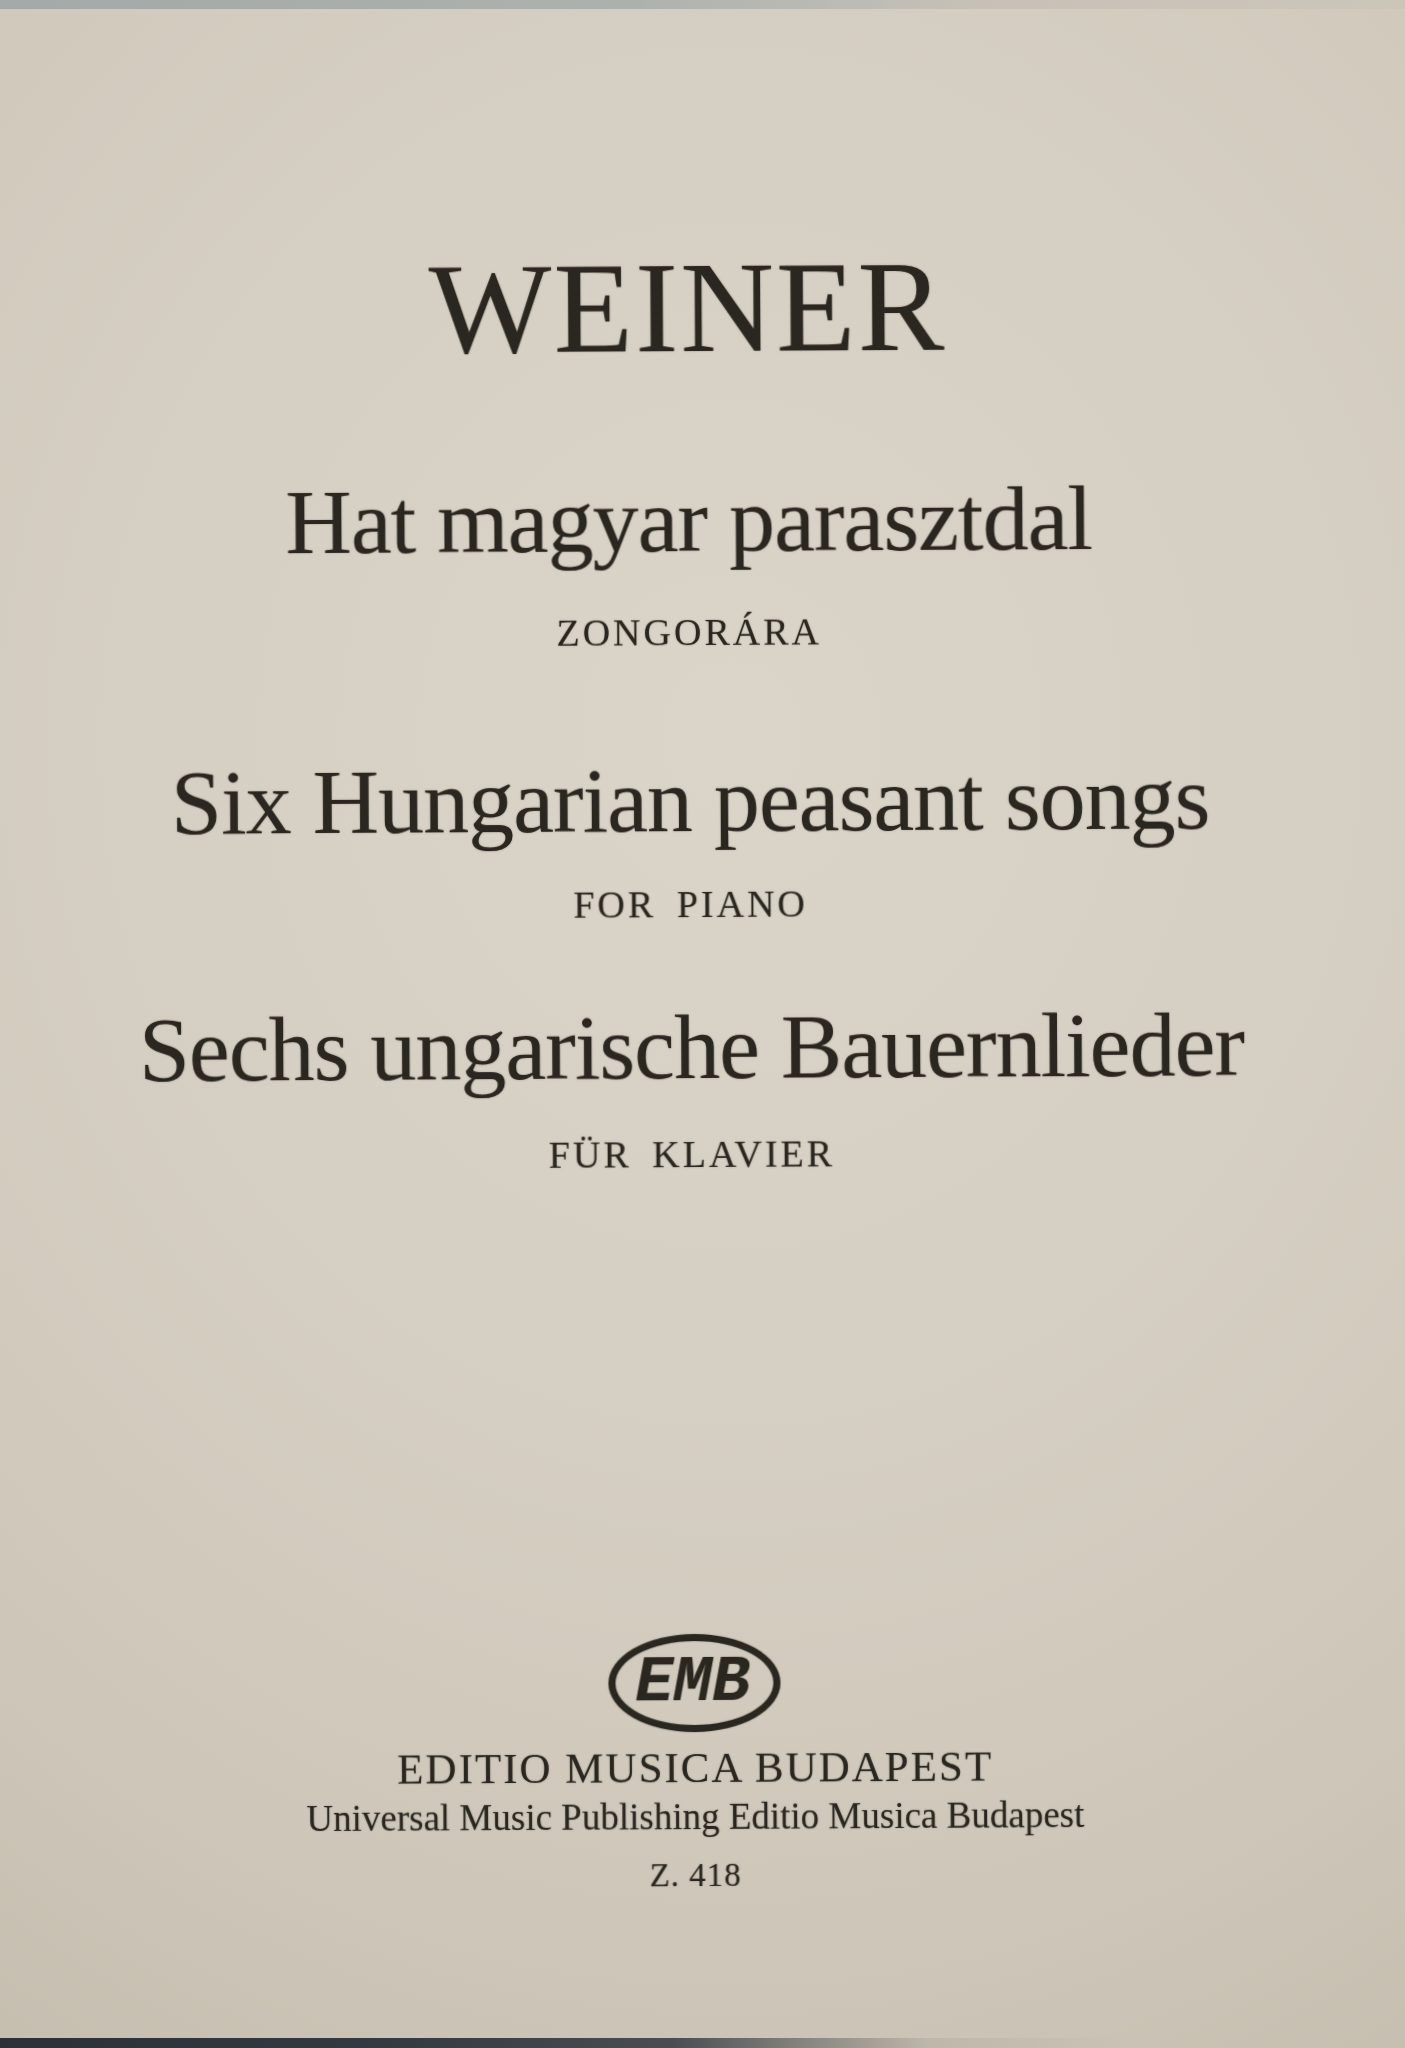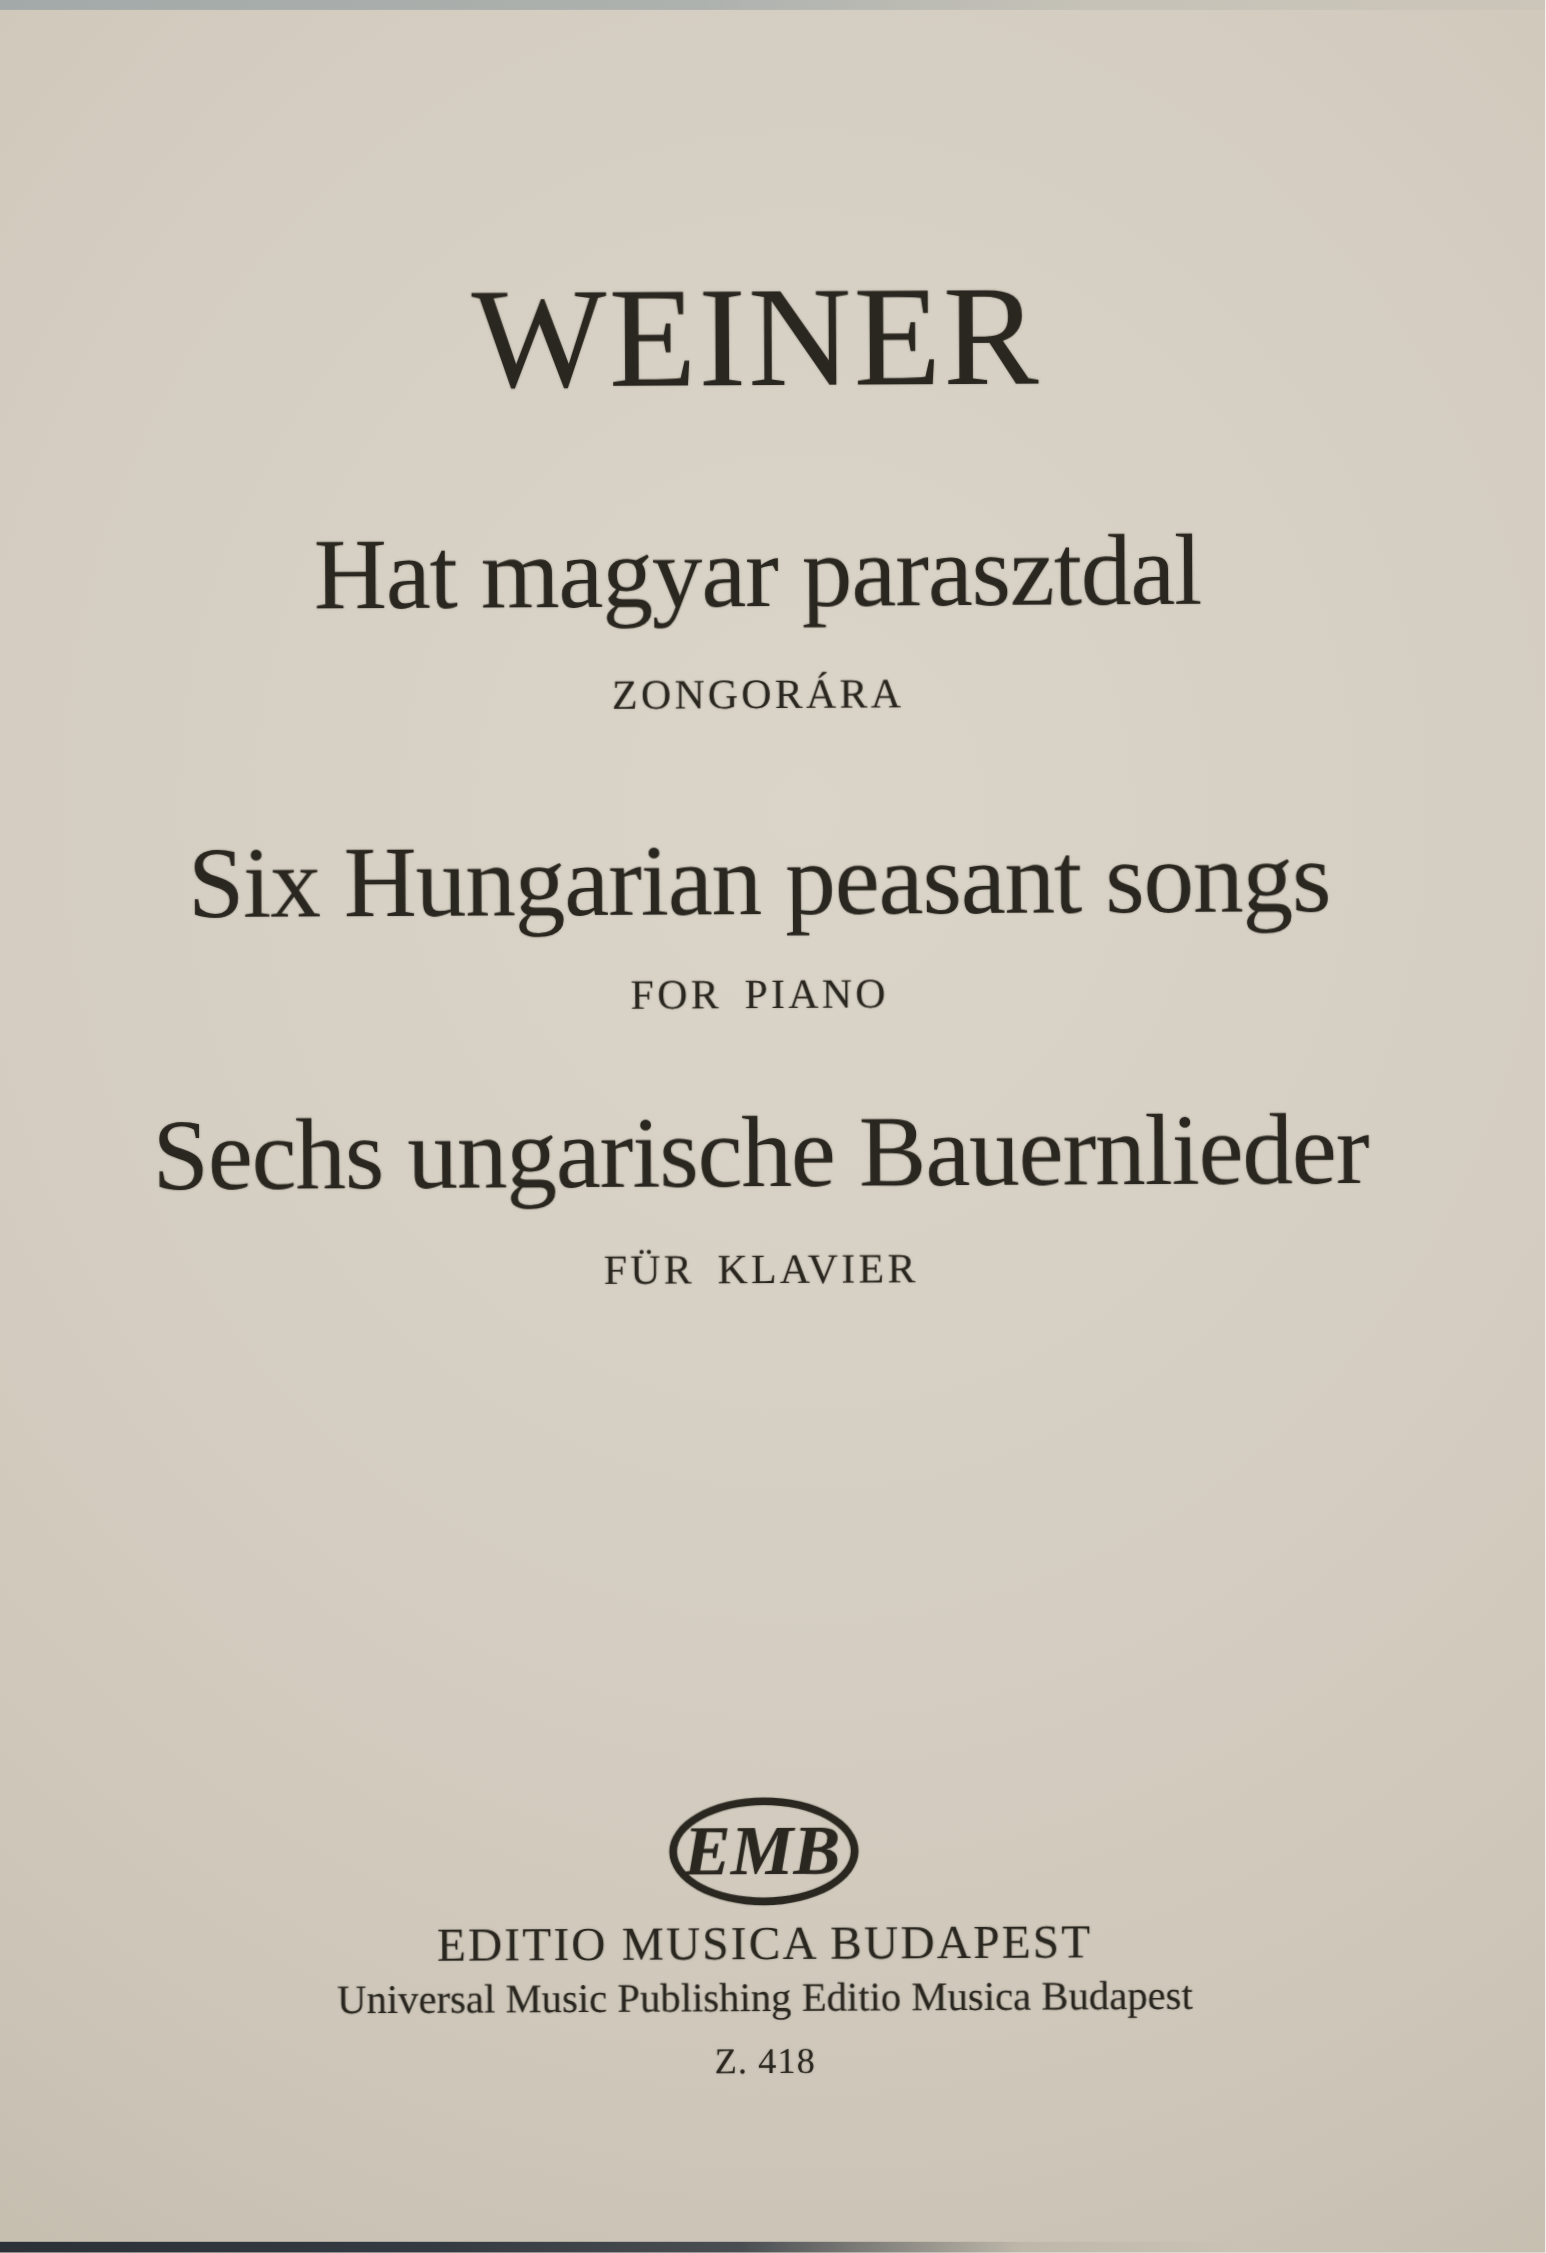--- a/index.html
+++ b/index.html
@@ -80,20 +80,21 @@
     transform: translateX(-50%);
     width: 172px;
     height: 98px;
     border: 7px solid #2a2720;
     border-radius: 50%;
     box-sizing: border-box;
     display: flex;
     align-items: center;
     justify-content: center;
     box-shadow: 0 0 1.5px rgba(48,44,38,0.5), inset 0 0 1.5px rgba(48,44,38,0.5);
+    font-family: Liberation Mono, monospace;
   }
   .logo-text {
     font-size: 64px;
     font-style: italic;
     font-weight: bold;
     letter-spacing: 0px;
     line-height: 1;
     padding-right: 4px;
     text-shadow: 0 0 1.5px rgba(48,44,38,0.4);
   }

